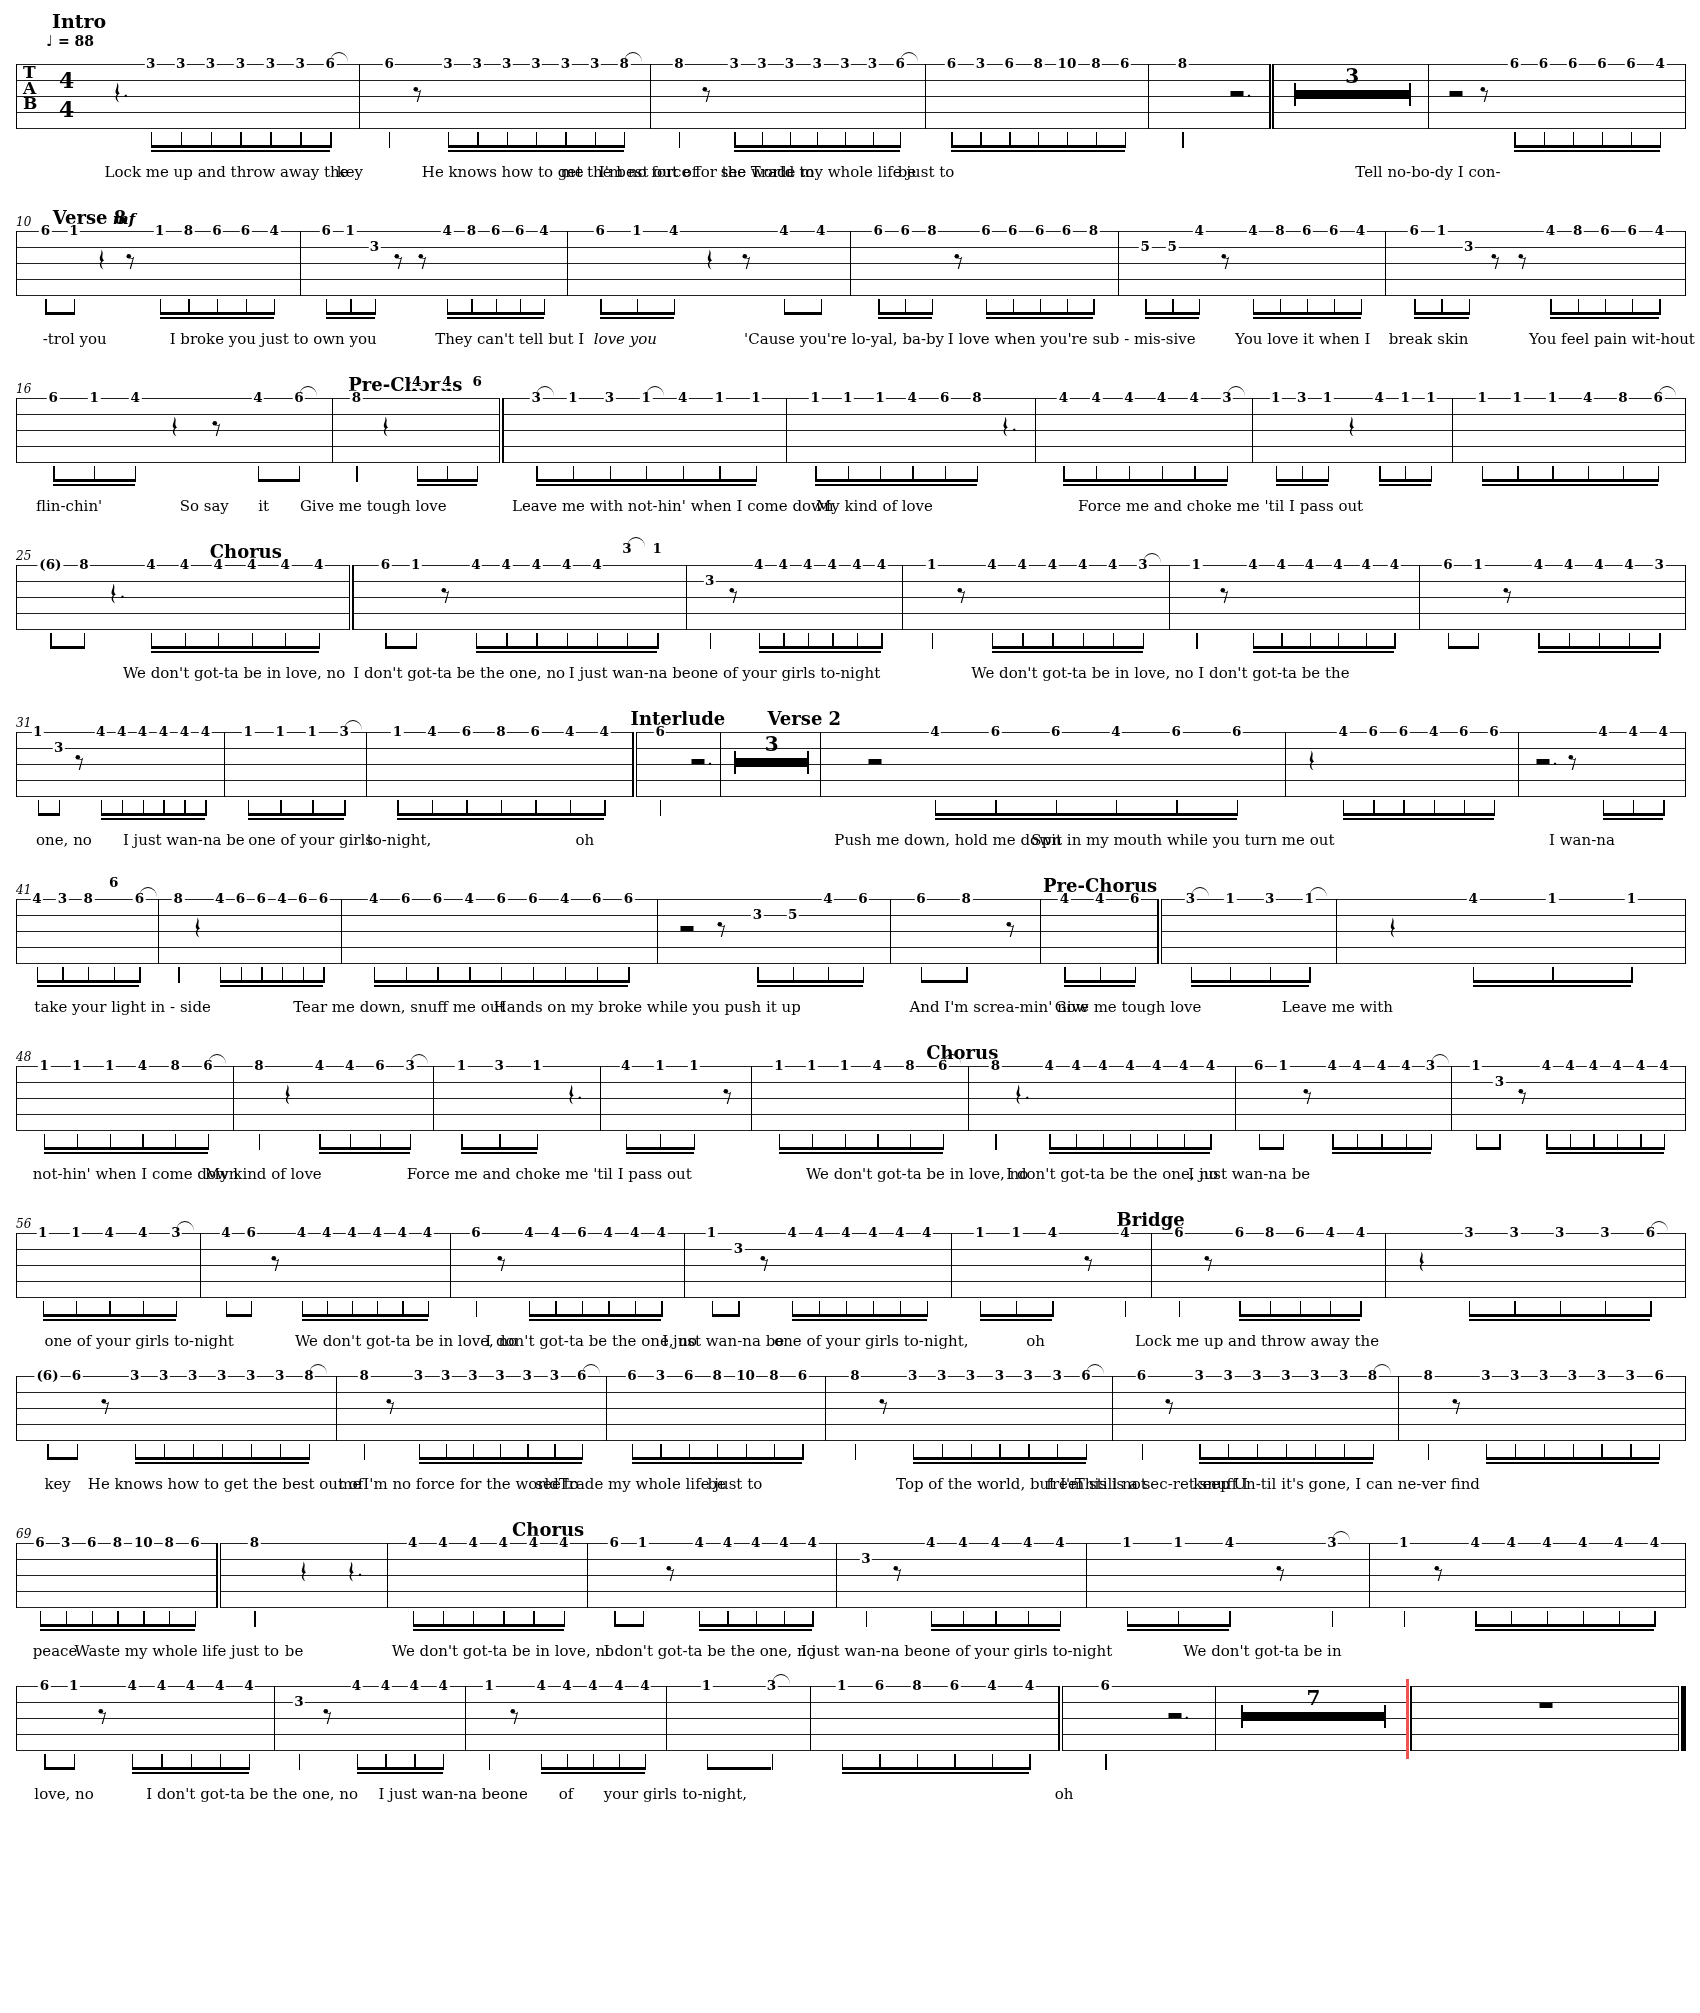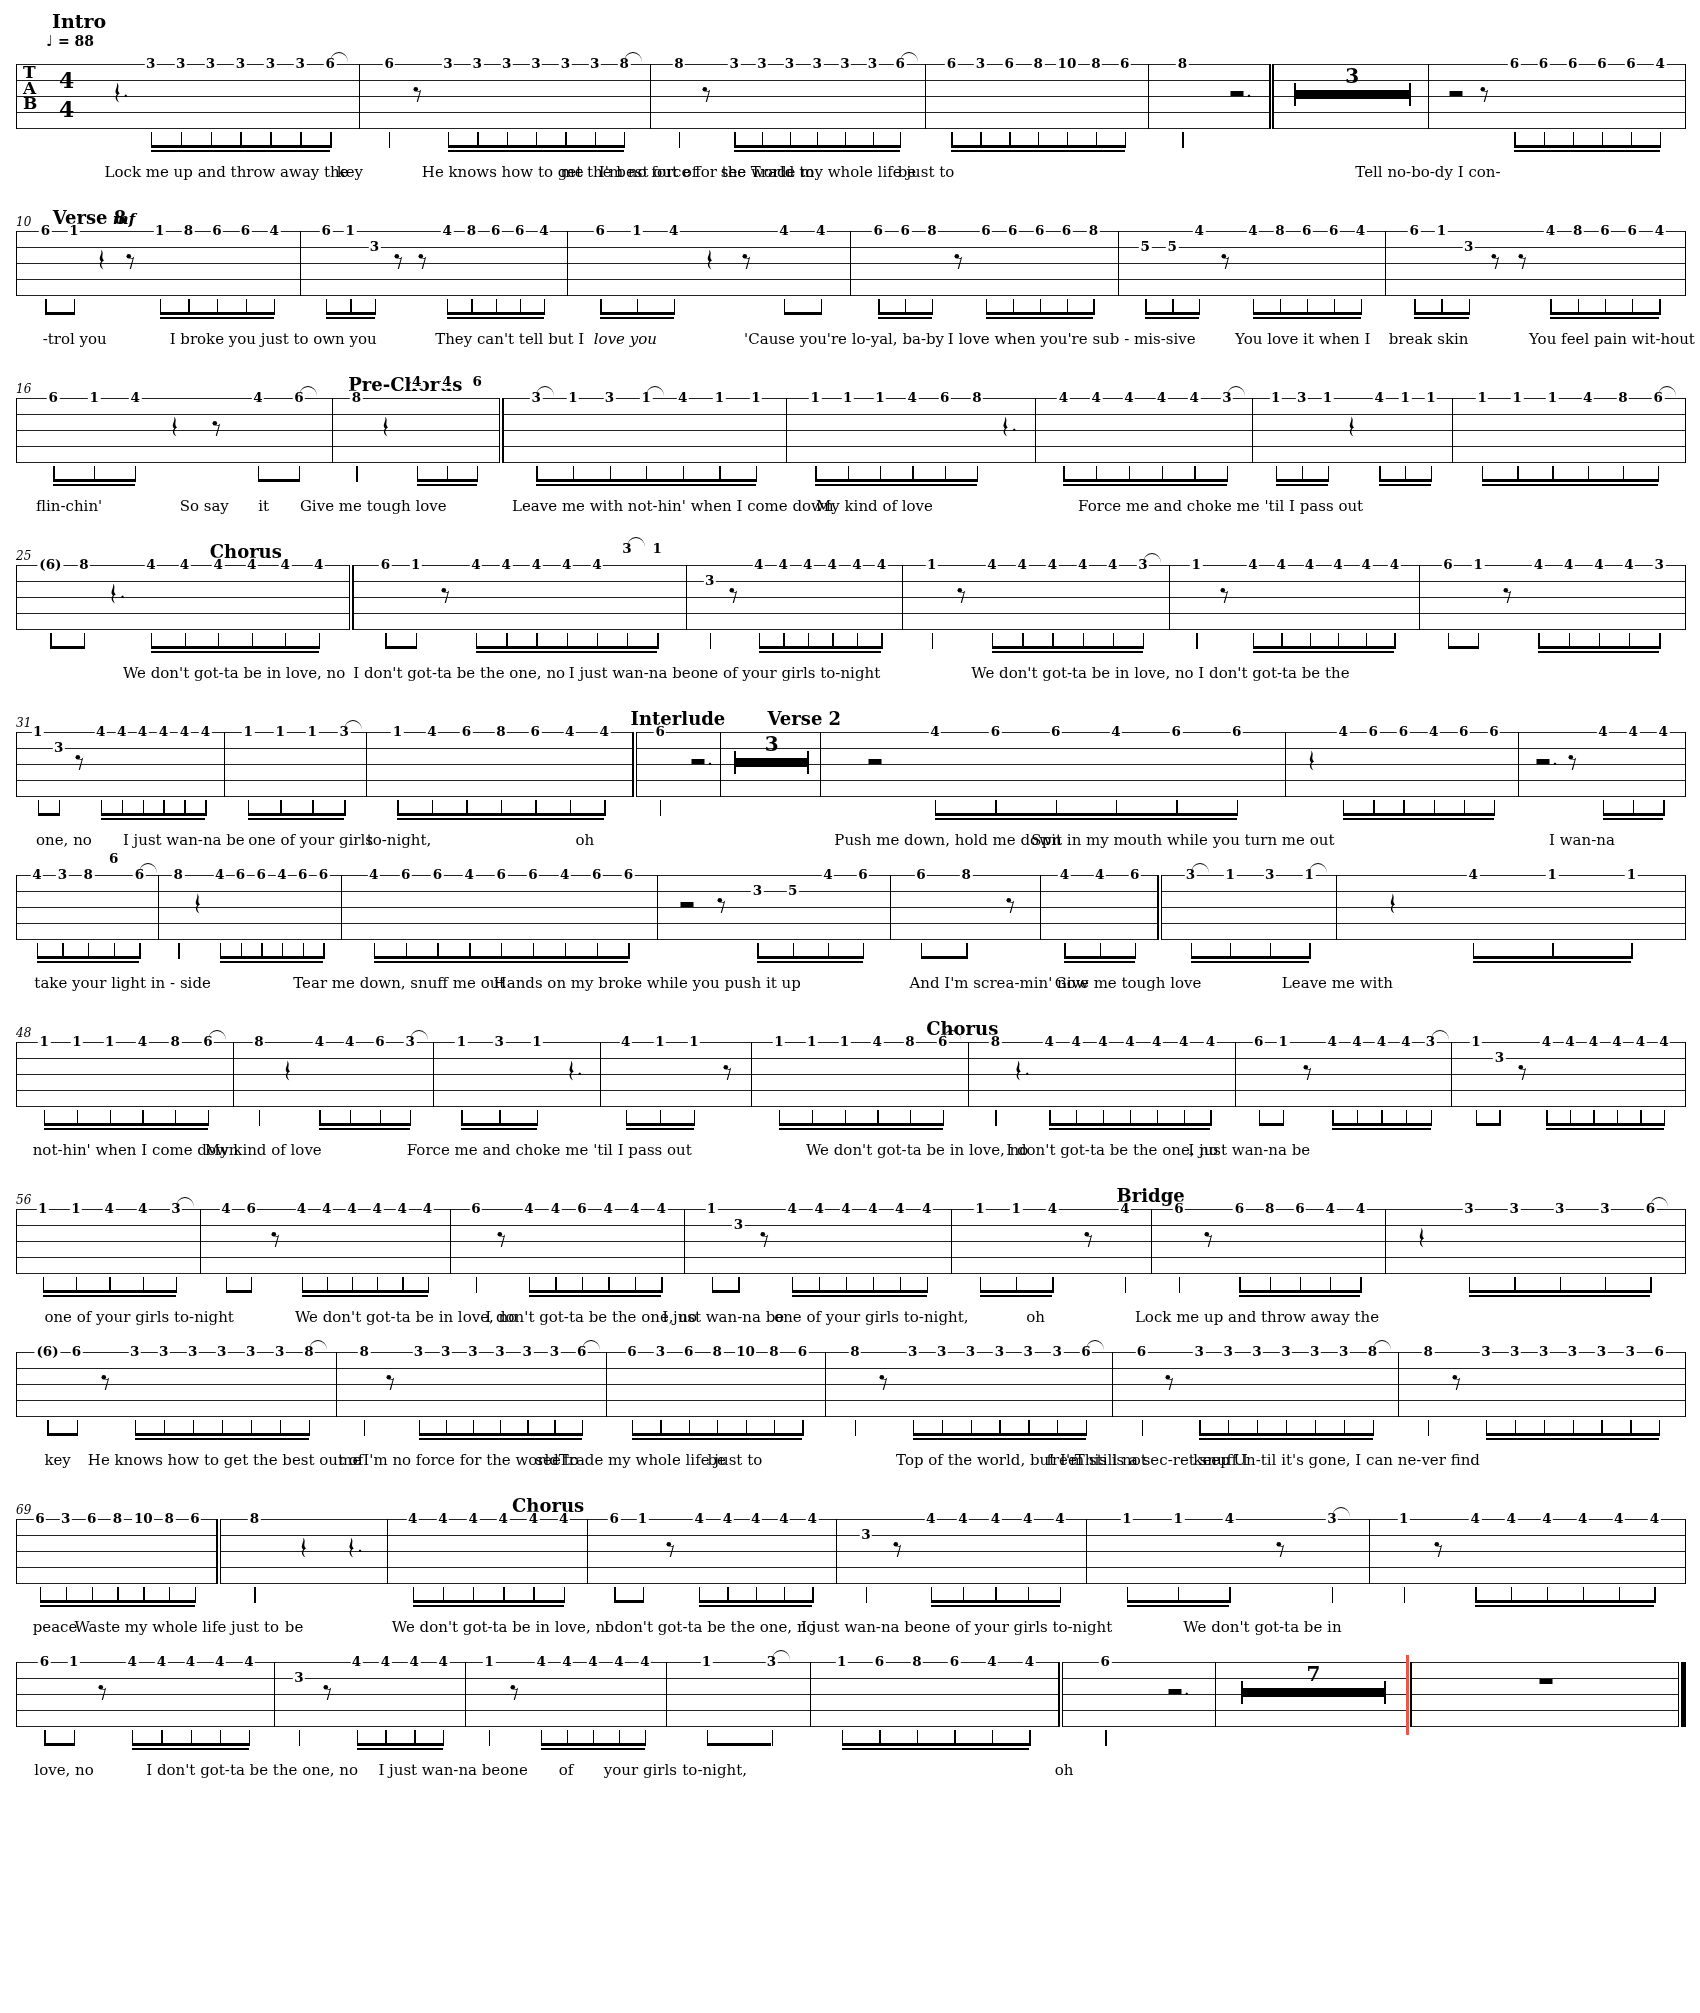--- a/index.html
+++ b/index.html
@@ -899,20 +899,24 @@
           <div class="lyr" style="left: 6.4%;">I just wan-na be</div>
           <div class="lyr" style="left: 13.9%;">one of your girls</div>
           <div class="lyr" style="left: 21%;">to-night,</div>
           <div class="lyr" style="left: 33.5%;">oh</div>
           <div class="lyr" style="left: 49%;">Push me down, hold me down</div>
           <div class="lyr" style="left: 60.8%;">Spit in my mouth while you turn me out</div>
           <div class="lyr" style="left: 91.8%; text-align: center;">I wan-na</div>
         </div>
       </div>
       <div class="system">
+        <div class="labels">
+          <div class="mnum">41</div>
+          <div class="slabel" style="left: 61.5%;">Pre-Chorus</div>
+        </div>
         <div class="staffwrap">
           <div class="sline" style="top: 0px;"></div>
           <div class="sline" style="top: 16px;"></div>
           <div class="sline" style="top: 32px;"></div>
           <div class="sline" style="top: 48px;"></div>
           <div class="sline" style="top: 64px;"></div>
           <div class="measures">
             <div class="bar"></div>
             <div class="measure" style="flex-grow: 8.5;">
               <div class="fret" style="left: 14.1%; top: 0px;">4</div>

